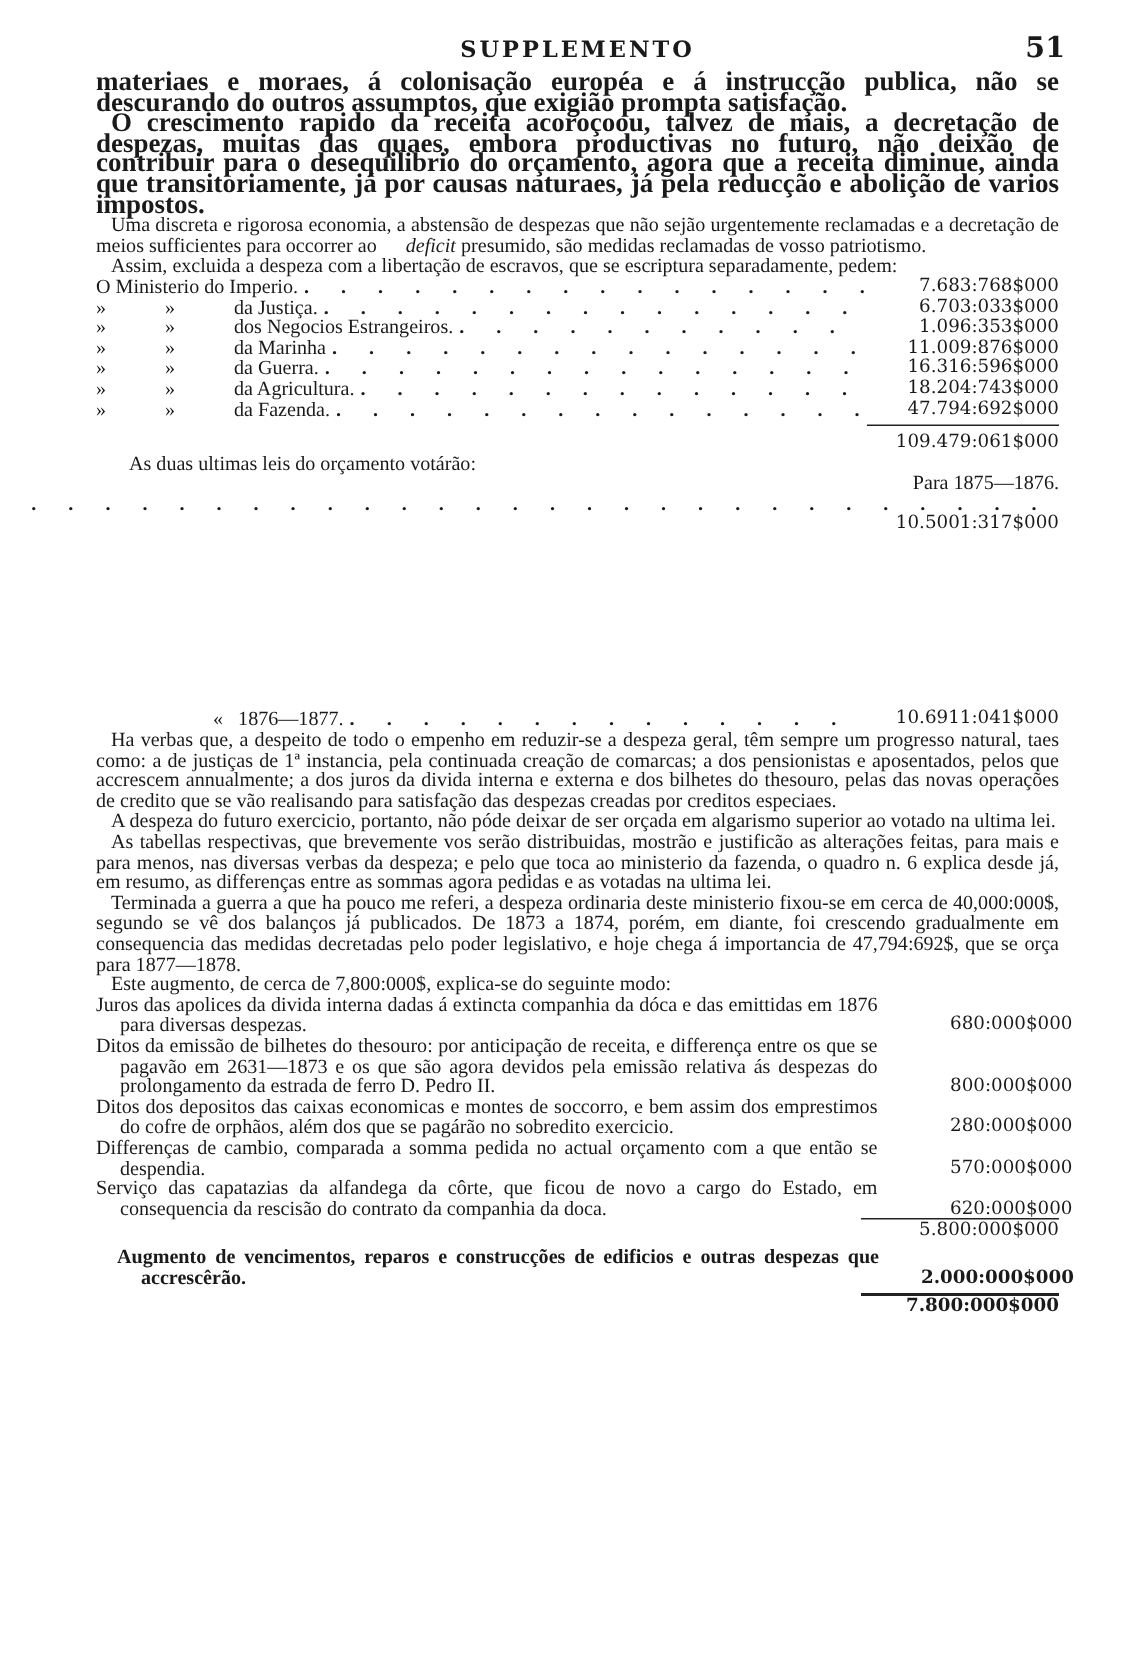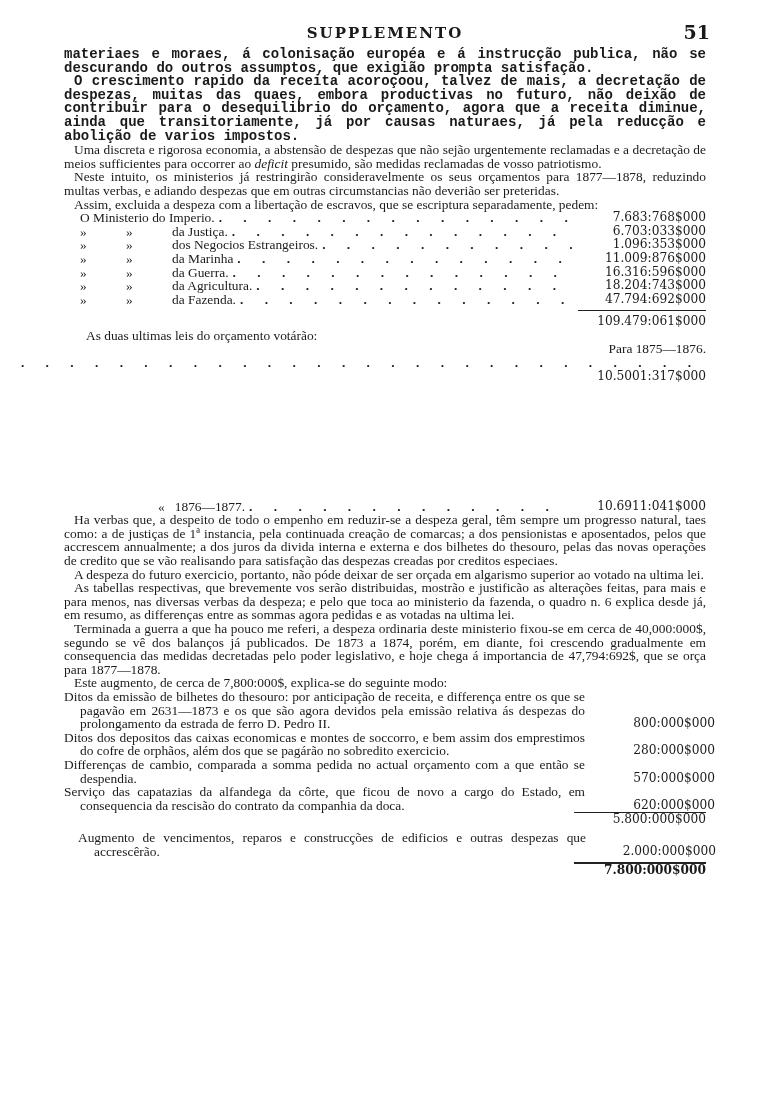--- a/index.html
+++ b/index.html
@@ -20,25 +20,25 @@
     position: absolute; right: 0; top: -3px;
     font-family: "DejaVu Serif", serif; font-weight: bold; font-size: 19px;
   }
   .body {
     position: absolute; left: 64px; top: 48px; width: 642px;
     font-size: 13.4px; line-height: 13.6px;
     text-align: justify;
   }
   .body p { margin: 0; }
   .ind { text-indent: 10px; }
-  .bold { font-family: Liberation Mono, monospace; font-weight: bold; font-size: 14px; }
-  i { font-style: italic; }
+  .bold { font-family: Liberation Serif, serif; font-weight: bold; font-size: 18px; }
+  i { font-style: italic; margin-left: 16px; }
 
   .row { display: flex; align-items: flex-end; }
-  .row .lbl { flex: 0 0 auto; white-space: nowrap; margin-left: 16px; }
+  .row .lbl { flex: 0 0 auto; white-space: nowrap; }
   .row .dots {
     flex: 1 1 auto; overflow: hidden; white-space: nowrap; letter-spacing: 9px;
     margin: 0 6px 0 4px; font-weight: bold;
   }
   .row .amt { flex: 0 0 122px; text-align: right; white-space: nowrap;
     font-family: "DejaVu Serif", serif; font-size: 12.2px; }
   .row .amt.wide { flex-basis: 130px; }
   .ministry .q1 { display: inline-block; width: 46px; }
   .ministry .q2 { display: inline-block; width: 46px; }
 
@@ -59,21 +59,20 @@
   <div class="header">
     <div class="title">SUPPLEMENTO</div>
     <div class="pagenum">51</div>
   </div>
 
   <div class="body">
 
     <p class="bold">materiaes e moraes, á colonisação européa e á instrucção publica, não se descurando do outros assumptos, que exigião prompta satisfação.</p>
     <p class="ind bold">O crescimento rapido da receita acoroçoou, talvez de mais, a decretação de despezas, muitas das quaes, embora productivas no futuro, não deixão de contribuir para o desequilibrio do orçamento, agora que a receita diminue, ainda que transitoriamente, já por causas naturaes, já pela reducção e abolição de varios impostos.</p>
     <p class="ind"><span>Uma discreta e rigorosa economia, a abstensão de despezas que não sejão urgentemente reclamadas e a decretação de meios sufficientes para occorrer ao</span> <i>deficit</i> <span>presumido, são medidas reclamadas de vosso patriotismo.</span></p>
-    <p class="ind">Neste intuito, os ministerios já restringirão consideravelmente os seus orçamentos para 1877—1878, reduzindo multas verbas, e adiando despezas que em outras circumstancias não deverião ser preteridas.</p>
     <p class="ind">Assim, excluida a despeza com a libertação de escravos, que se escriptura separadamente, pedem:</p>
 
     <div>
       <div class="row ministry">
         <span class="lbl"><span>O Ministerio</span> <span>do Imperio</span>.</span>
         <span class="dots">. . . . . . . . . . . . . . . . . . . . . . . . . . . . . .</span>
         <span class="amt">7.683:768$000</span>
       </div>
       <div class="row ministry">
         <span class="lbl"><span class="q1">»</span><span class="q2">»</span><span>da Justiça</span>.</span>
@@ -127,20 +126,25 @@
     </div>
 
     <p class="ind">Ha verbas que, a despeito de todo o empenho em reduzir-se a despeza geral, têm sempre um progresso natural, taes como: a de justiças de 1ª instancia, pela continuada creação de comarcas; a dos pensionistas e aposentados, pelos que accrescem annualmente; a dos juros da divida interna e externa e dos bilhetes do thesouro, pelas das novas operações de credito que se vão realisando para satisfação das despezas creadas por creditos especiaes.</p>
     <p class="ind">A despeza do futuro exercicio, portanto, não póde deixar de ser orçada em algarismo superior ao votado na ultima lei.</p>
     <p class="ind">As tabellas respectivas, que brevemente vos serão distribuidas, mostrão e justificão as alterações feitas, para mais e para menos, nas diversas verbas da despeza; e pelo que toca ao ministerio da fazenda, o quadro n. 6 explica desde já, em resumo, as differenças entre as sommas agora pedidas e as votadas na ultima lei.</p>
     <p class="ind">Terminada a guerra a que ha pouco me referi, a despeza ordinaria deste ministerio fixou-se em cerca de 40,000:000$, segundo se vê dos balanços já publicados. De 1873 a 1874, porém, em diante, foi crescendo gradualmente em consequencia das medidas decretadas pelo poder legislativo, e hoje chega á importancia de 47,794:692$, que se orça para 1877—1878.</p>
     <p class="ind">Este augmento, de cerca de 7,800:000$, explica-se do seguinte modo:</p>
 
     <div>
       <div class="entry">
+        <div class="txt">Juros das apolices da divida interna dadas á extincta companhia da dóca e das emittidas em 1876 para diversas despezas.</div>
+        <div class="spacer"></div>
+        <div class="amt-col">680:000$000</div>
+      </div>
+      <div class="entry">
         <div class="txt">Ditos da emissão de bilhetes do thesouro: por anticipação de receita, e differença entre os que se pagavão em 2631—1873 e os que são agora devidos pela emissão relativa ás despezas do prolongamento da estrada de ferro D. Pedro II.</div>
         <div class="spacer"></div>
         <div class="amt-col">800:000$000</div>
       </div>
       <div class="entry">
         <div class="txt">Ditos dos depositos das caixas economicas e montes de soccorro, e bem assim dos emprestimos do cofre de orphãos, além dos que se pagárão no sobredito exercicio.</div>
         <div class="spacer"></div>
         <div class="amt-col">280:000$000</div>
       </div>
       <div class="entry">
@@ -152,21 +156,21 @@
         <div class="txt">Serviço das capatazias da alfandega da côrte, que ficou de novo a cargo do Estado, em consequencia da rescisão do contrato da companhia da doca.</div>
         <div class="spacer"></div>
         <div class="amt-col">620:000$000</div>
       </div>
       <div class="rule" style="width:132px;"></div>
       <div class="row">
         <span style="flex:1 1 auto"></span>
         <span class="amt-col">5.800:000$000</span>
       </div>
       <div class="gap4"></div>
-      <div class="entry" style="padding-left:14px;">
+      <div class="entry" style="padding-left:14px;font-weight:bold;">
         <div class="txt" style="flex-basis:492px;">Augmento de vencimentos, reparos e construcções de edificios e outras despezas que accrescêrão.</div>
         <div class="spacer"></div>
         <div class="amt-col">2.000:000$000</div>
       </div>
       <div class="gap4"></div>
       <div class="rule double" style="width:132px;"></div>
       <div class="row">
         <span style="flex:1 1 auto"></span>
         <span class="amt-col final">7.800:000$000</span>
       </div>

